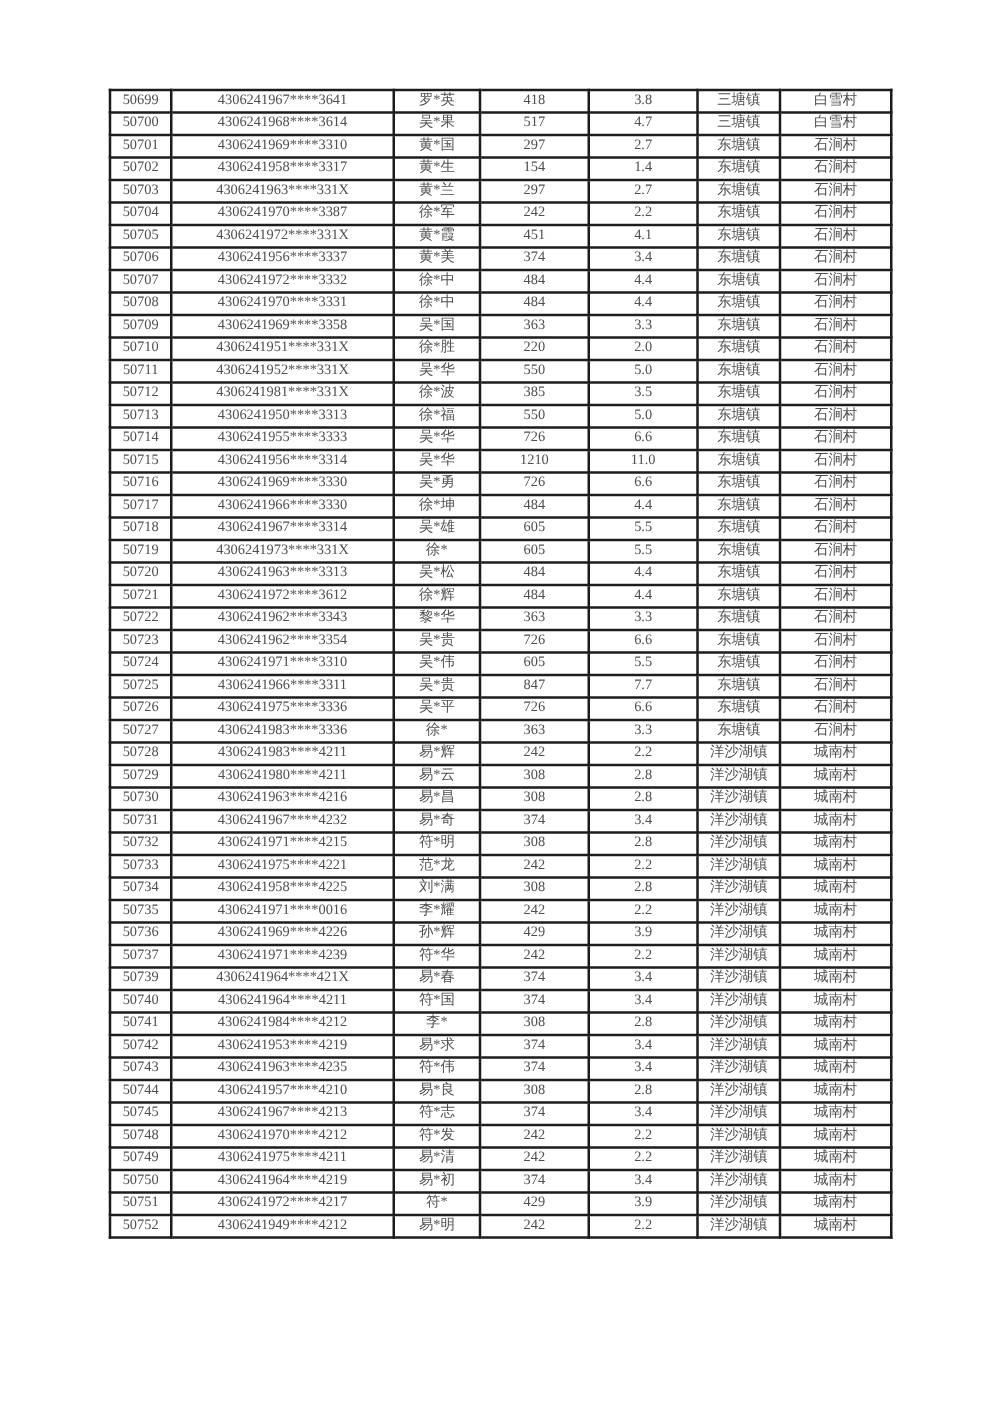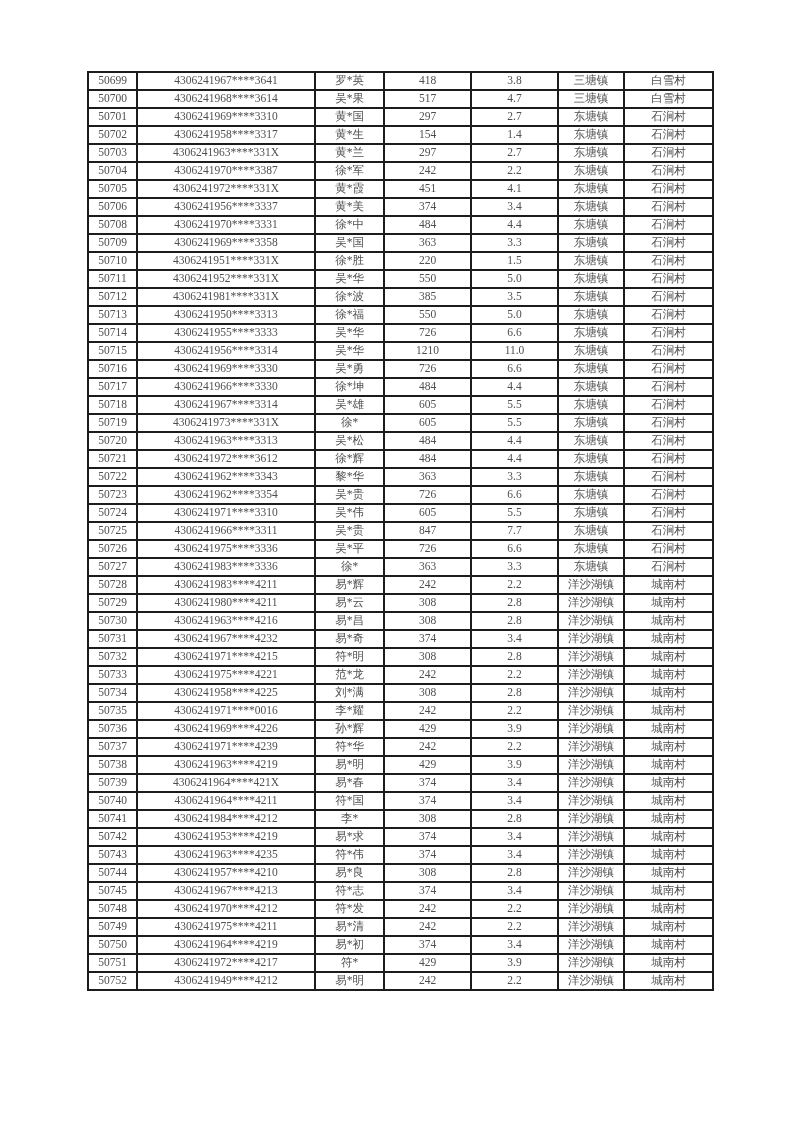--- a/index.html
+++ b/index.html
@@ -121,20 +121,29 @@
         <tr>
           <td>50706</td>
           <td>4306241956****3337</td>
           <td>黄*美</td>
           <td>374</td>
           <td>3.4</td>
           <td>东塘镇</td>
           <td>石涧村</td>
         </tr>
         <tr>
+          <td>50707</td>
+          <td>4306241972****3332</td>
+          <td>徐*中</td>
+          <td>484</td>
+          <td>4.4</td>
+          <td>东塘镇</td>
+          <td>石涧村</td>
+        </tr>
+        <tr>
           <td>50708</td>
           <td>4306241970****3331</td>
           <td>徐*中</td>
           <td>484</td>
           <td>4.4</td>
           <td>东塘镇</td>
           <td>石涧村</td>
         </tr>
         <tr>
           <td>50709</td>
@@ -143,21 +152,21 @@
           <td>363</td>
           <td>3.3</td>
           <td>东塘镇</td>
           <td>石涧村</td>
         </tr>
         <tr>
           <td>50710</td>
           <td>4306241951****331X</td>
           <td>徐*胜</td>
           <td>220</td>
-          <td>1.5</td>
+          <td>2.0</td>
           <td>东塘镇</td>
           <td>石涧村</td>
         </tr>
         <tr>
           <td>50711</td>
           <td>4306241952****331X</td>
           <td>吴*华</td>
           <td>550</td>
           <td>5.0</td>
           <td>东塘镇</td>
@@ -391,29 +400,20 @@
         <tr>
           <td>50737</td>
           <td>4306241971****4239</td>
           <td>符*华</td>
           <td>242</td>
           <td>2.2</td>
           <td>洋沙湖镇</td>
           <td>城南村</td>
         </tr>
         <tr>
-          <td>50738</td>
-          <td>4306241963****4219</td>
-          <td>易*明</td>
-          <td>429</td>
-          <td>3.9</td>
-          <td>洋沙湖镇</td>
-          <td>城南村</td>
-        </tr>
-        <tr>
           <td>50739</td>
           <td>4306241964****421X</td>
           <td>易*春</td>
           <td>374</td>
           <td>3.4</td>
           <td>洋沙湖镇</td>
           <td>城南村</td>
         </tr>
         <tr>
           <td>50740</td>

